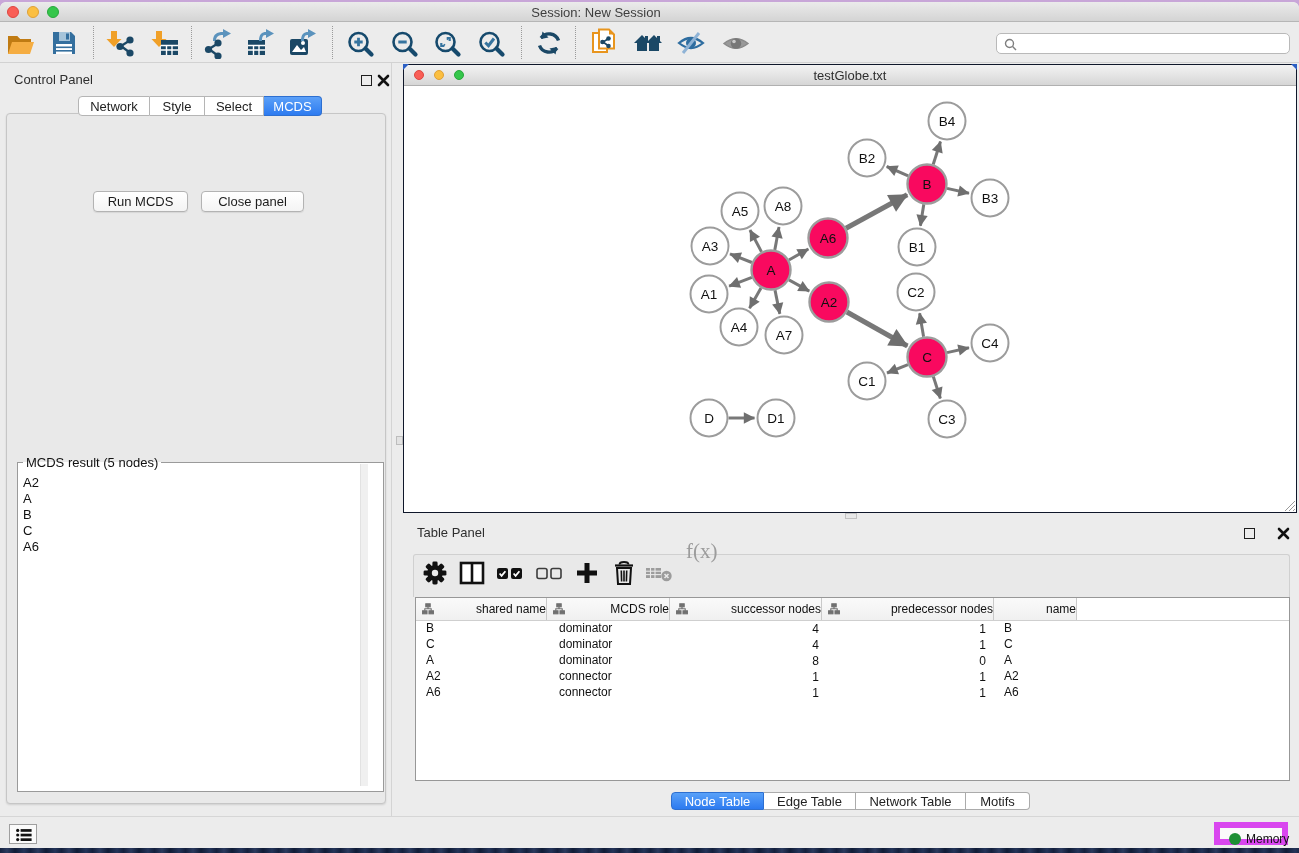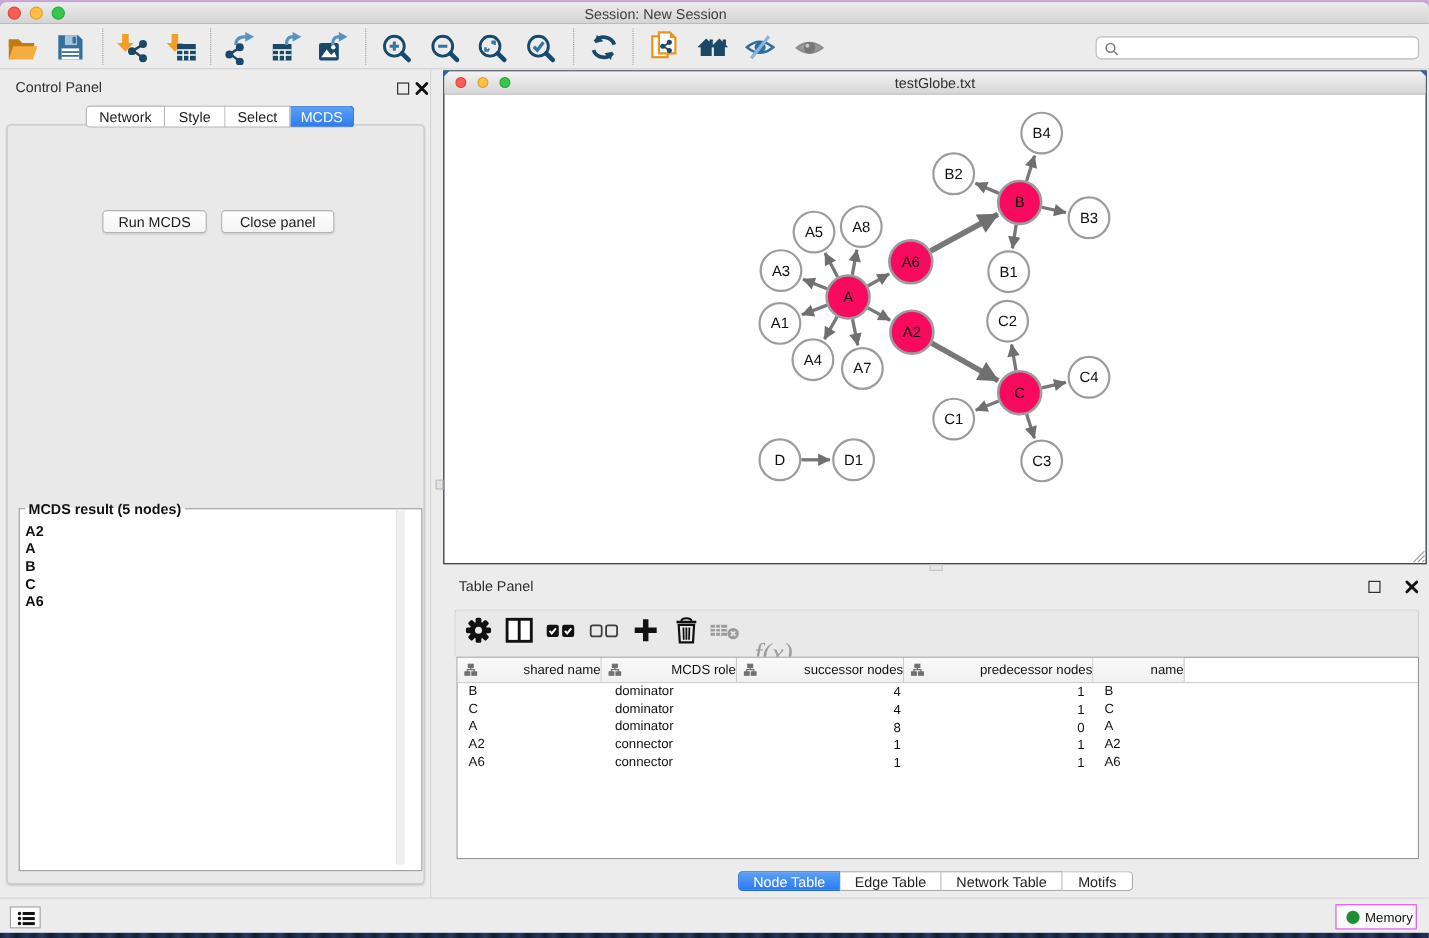--- a/index.html
+++ b/index.html
@@ -24,21 +24,21 @@
 .boxbtn { width:11px; height:11px; border:1.5px solid #1e1e1e; }
 #cp-box { left:361px; top:73px; }
 #cp-x { left:377px; top:72px; width:13px; height:13px; }
 #cp-panel { left:6px; top:111px; width:380px; height:691px; background:#e9e9e9; border:1px solid #c6c6c6; border-radius:4px; box-shadow:0 1px 2px rgba(0,0,0,0.12); }
 .tabseg { top:94px; height:20px; background:#fff; border:1px solid #b5b5b5; font-size:13px; color:#222; text-align:center; line-height:20px; }
 #opt-label { left:6px; top:133px; width:380px; text-align:center; font-size:13px; color:#1c1c1c; }
 #combo { left:42px; top:155px; width:313px; height:23px; background:#fff; border:1px solid #b5b5b5; border-radius:4px; }
 #combo-text { left:13px; top:3px; font-size:13px; color:#1a1a1a; }
 #combo-btn { right:-1px; top:-1px; width:22px; height:22px; border-radius:0 4px 4px 0; background:linear-gradient(#6fb0f9,#2a72ee); }
 .pushbtn { top:189px; height:21px; background:linear-gradient(#ffffff,#f4f4f4); border:1px solid #b3b3b3; border-radius:4px; font-size:13px; color:#1c1c1c; text-align:center; line-height:19px; box-shadow:0 1px 1px rgba(0,0,0,0.08); }
-#mcds-fs { left:17px; top:460px; width:367px; height:330px; border:1px solid #9a9a9a; background:#fff;font-weight:bold; }
+#mcds-fs { left:17px; top:460px; width:367px; height:330px; border:1px solid #9a9a9a; background:#fff; }
 #mcds-legend { left:5px; top:-8px; background:linear-gradient(#e9e9e9 46%,#fff 46%); padding:0 3px; font-size:13px; color:#111; }
 .mcds-item { left:5px; font-size:13px; color:#111; }
 
 #net-frame { left:403px; top:62px; width:894px; height:449px; background:#fff; border:1px solid #0f172a; }
 #net-title { left:0; top:0; width:892px; height:21px; background:linear-gradient(#f3f3f3,#d6d6d6); border-bottom:1px solid #b0b0b0; }
 #net-title-text { left:0; top:3px; width:892px; text-align:center; font-size:13px; color:#2f2f2f; }
 .ntl { border-radius:50%; width:10px; height:10px; top:5px; }
 #ntl-r { left:10px;  background:#f95e56; border:1px solid #dd4640; }
 #ntl-y { left:30px; background:#fbbf41; border:1px solid #dfa036; }
 #ntl-g { left:50px; background:#35c64b; border:1px solid #28a73c; }
@@ -47,21 +47,21 @@
 #tp-box { left:1244px; top:526px; }
 #tp-x { left:1277px; top:525px; width:13px; height:13px; }
 #tp-toolbar { left:413px; top:552px; width:877px; height:43px; background:#e9e9e9; border:1px solid #d0d0d0; border-bottom:none; border-radius:3px 3px 0 0; }
 #tp-table { left:415px; top:595px; width:875px; height:184px; background:#fff; border:1px solid #979797; }
 .th-cell { top:0; height:22px; border-right:1px solid #c9c9c9; background:linear-gradient(#fafafa,#f0f0f0); }
 .th-label { font-size:12px; color:#111; text-align:right; width:100%; top:4px; }
 .trow { font-size:12px; color:#111; height:16px; }
 .tabseg2 { top:790px; height:18px; background:#fff; border:1px solid #ababab; font-size:13px; color:#222; text-align:center; line-height:18px; }
 #statusline { left:0; top:814px; width:1299px; height:1px; background:#d6d6d6; }
 #listbtn { left:9px; top:822px; width:28px; height:20px; background:#fafafa; border:1px solid #9f9f9f; }
-#memchip { left:1214px; top:820px; width:74px; height:23px; background:#fafafa; border:1px solid #d946ef; font-size:12px; color:#111; }
+#memchip { left:1214px; top:820px; width:74px; height:23px; background:#fafafa; border:6px solid #d946ef; font-size:12px; color:#111; }
 #darkstrip { left:0; top:848px; width:1299px; height:5px; background:repeating-linear-gradient(90deg,#16223f 0px,#2b3a5e 7px,#101c36 15px,#243459 24px,#131f3b 31px); }
 </style>
 </head>
 <body>
 <div class="abs" id="desktop-top"></div>
 <div class="abs" id="win">
   <div class="abs" id="titlebar"></div>
   <div class="abs" id="titletext">Session: New Session</div>
   <div class="abs tl" id="tl-r"></div>
   <div class="abs tl" id="tl-y"></div>
@@ -375,21 +375,21 @@
       </g>
       <g stroke="#e9e9e9" stroke-width="1.1">
         <line x1="1" y1="12.2" x2="16" y2="12.2"></line>
         <line x1="1" y1="15.6" x2="16" y2="15.6"></line>
         <line x1="5.5" y1="9" x2="5.5" y2="19"></line>
         <line x1="10" y1="9" x2="10" y2="19"></line>
       </g>
 <circle cx="21.5" cy="17" r="5.2" fill="#9c9c9c"></circle>
       <path d="M19.5 15 l4 4 M23.5 15 l-4 4" stroke="#e9e9e9" stroke-width="1.6"></path>
     </svg>
-<div class="abs" style="left:686px;top:579px;width:40px;font-family:'Liberation Serif',serif;font-style:italic;font-size:25px;color:#9c9c9c;">f(x)</div>
+<div class="abs" style="left:686px;top:537px;width:40px;font-family:'Liberation Serif',serif;font-size:21px;color:#9c9c9c;">f(x)</div>
   <div class="abs" id="tp-table">
 <div class="abs th-cell" style="left:0px;width:131px;">
         <svg width="12" height="12" viewBox="0 0 12 12" style="position:absolute;left:6px;top:5px">
           <g fill="none" stroke="#707070" stroke-width="1.1">
             <rect x="3.8" y="0.8" width="4.4" height="3" fill="#707070"></rect>
             <rect x="0.6" y="7.8" width="4.4" height="3" fill="#707070"></rect>
             <rect x="7" y="7.8" width="4.4" height="3" fill="#707070"></rect>
             <path d="M6 3.8 v2 M2.8 7.8 v-2 h6.4 v2"></path>
           </g>
         </svg>

